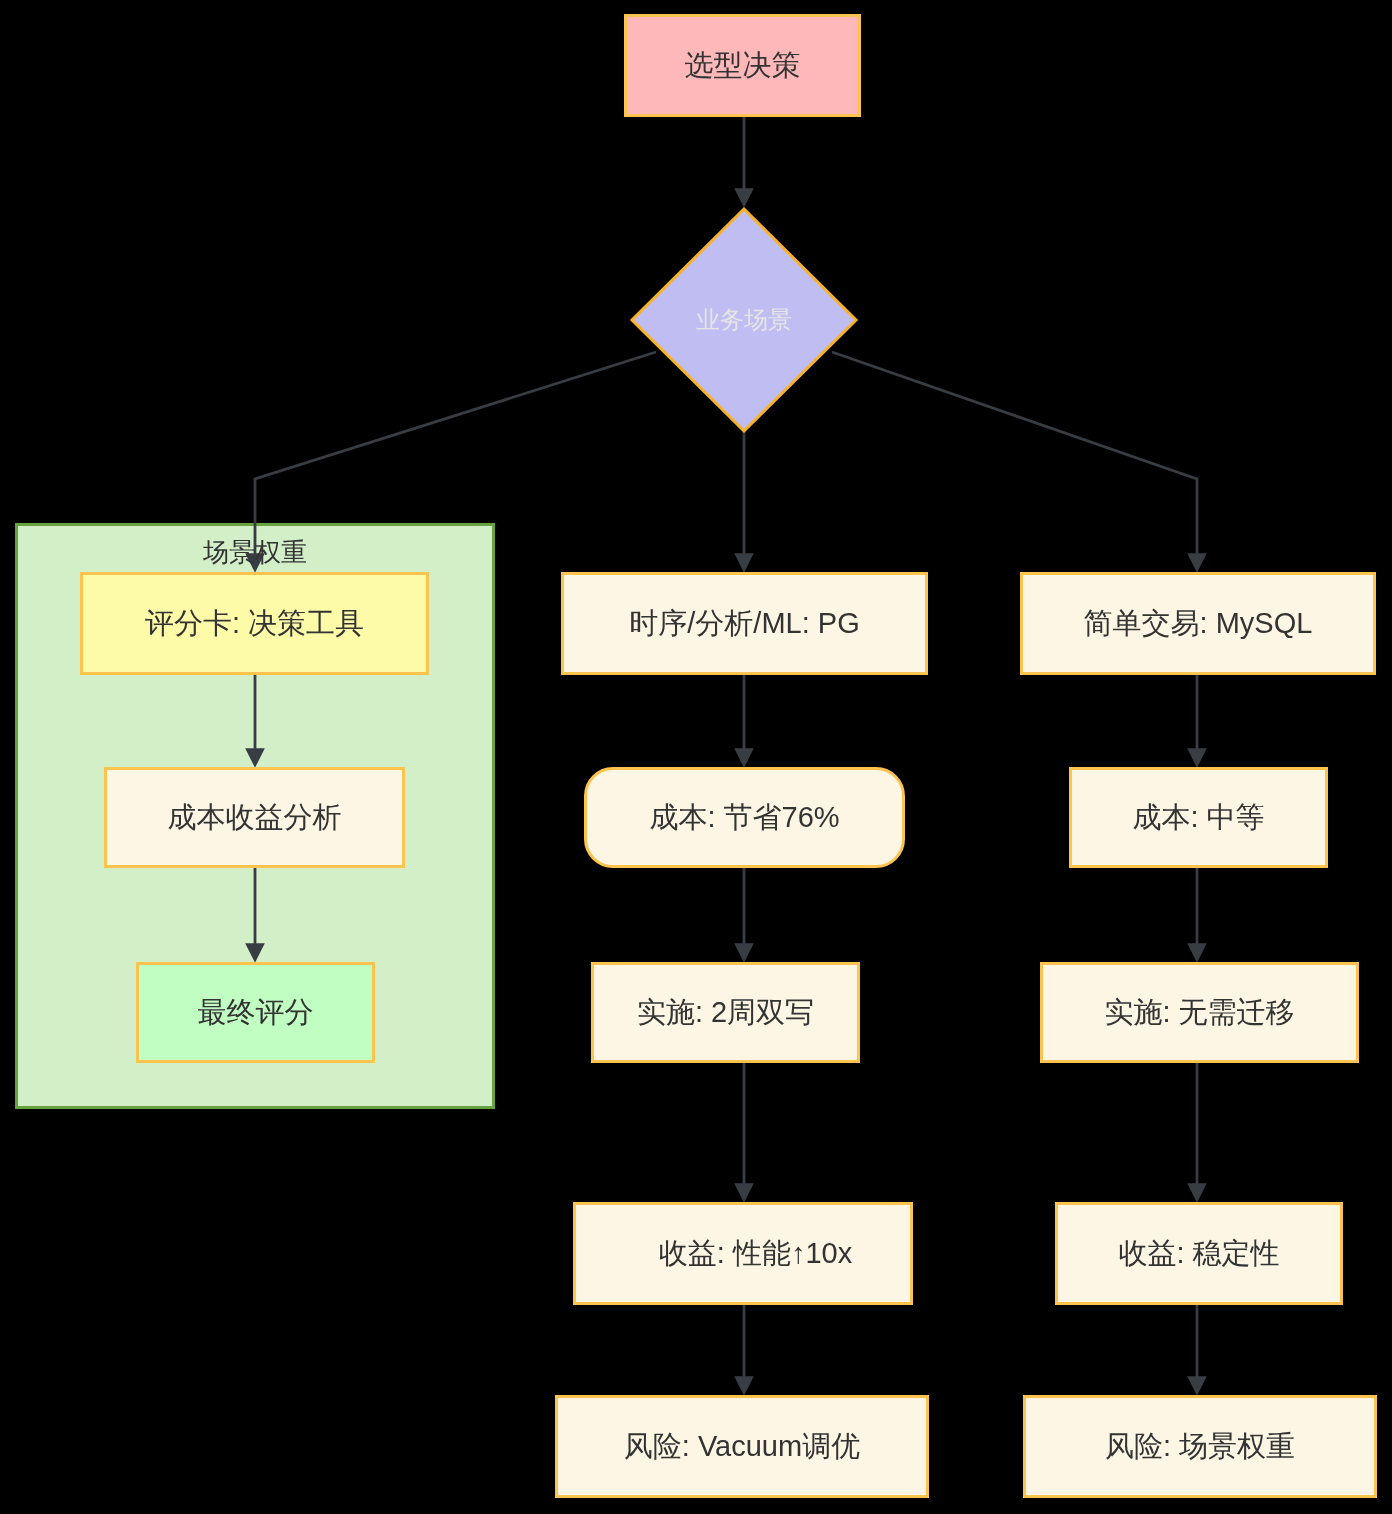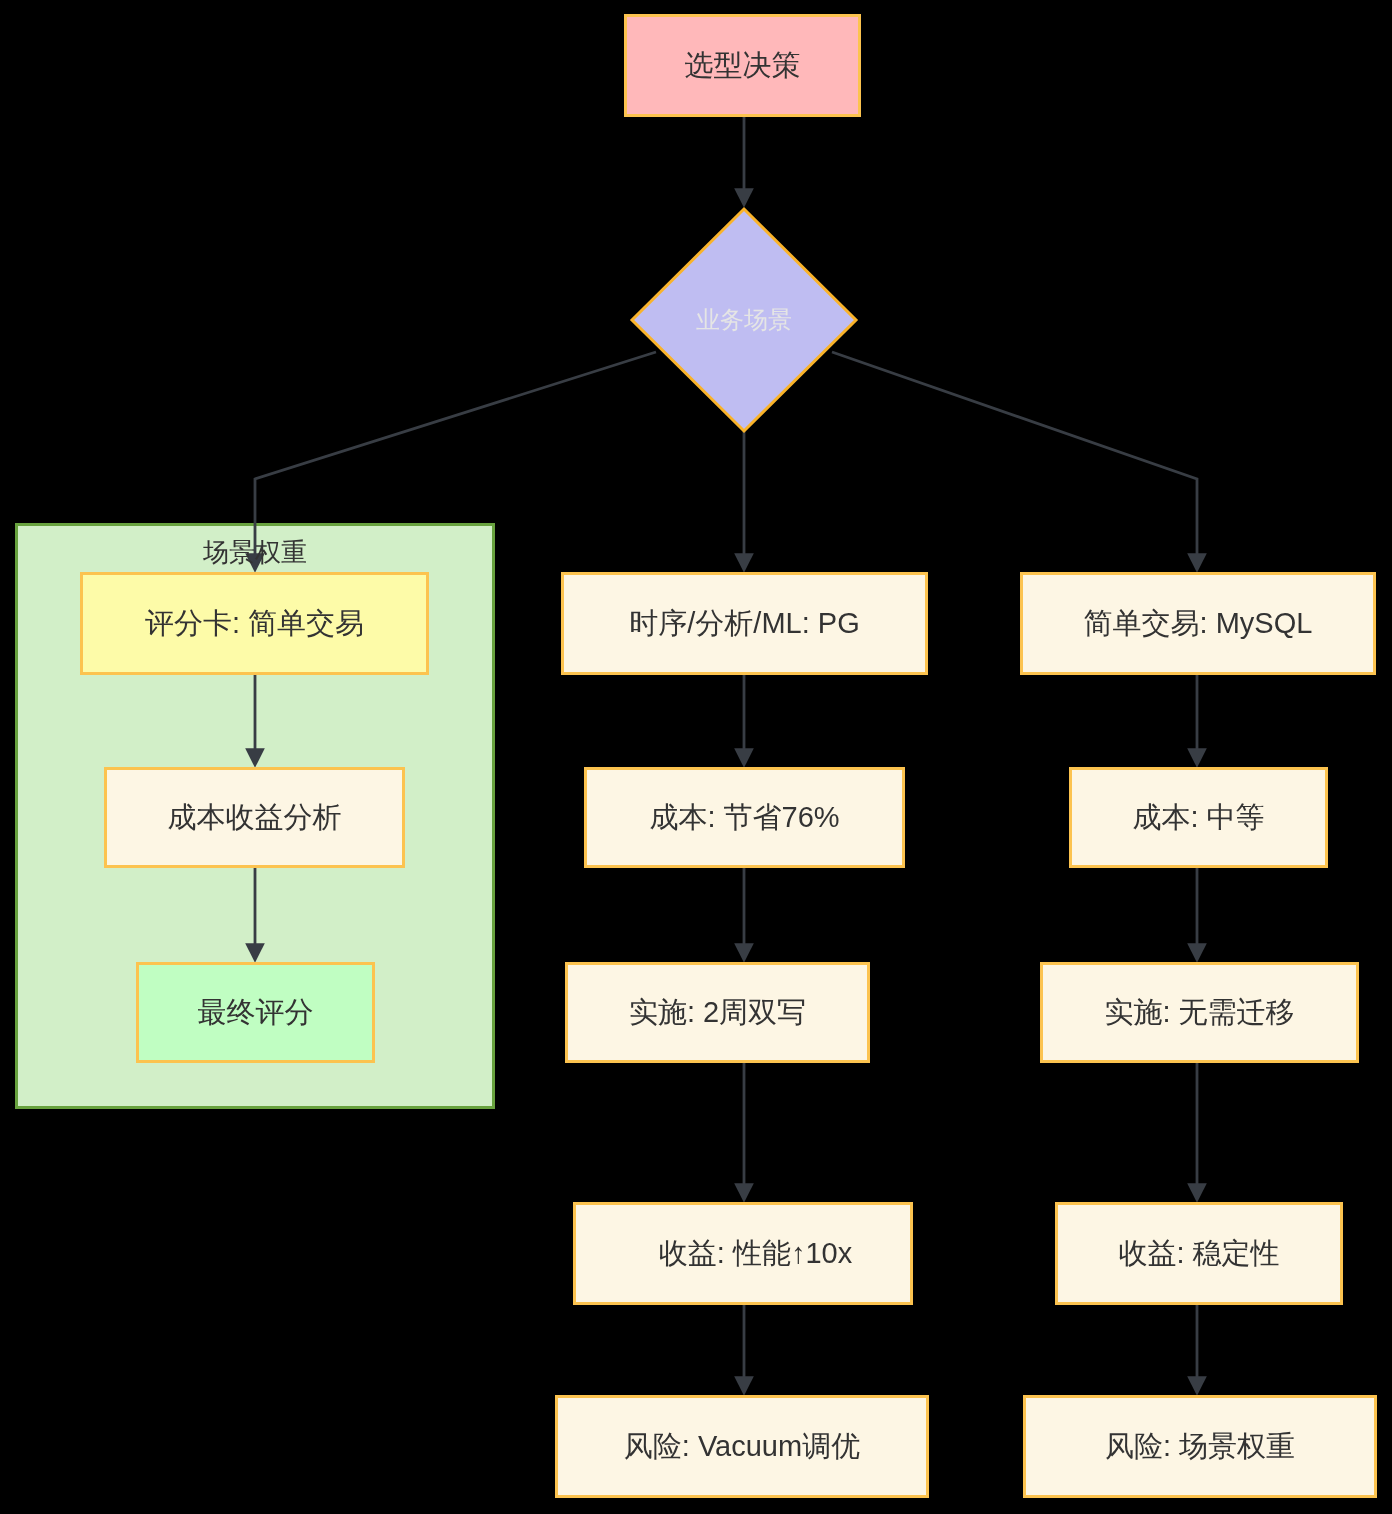--- a/index.html
+++ b/index.html
@@ -89,27 +89,27 @@
 
     <polygon points="744,209 856,320 744,431 632,320" fill="#bfbdf2" stroke="#f9b32a" stroke-width="3"></polygon>
   </svg>
 
   <div class="cluster-label" style="left:15px; top:535px; width:480px;">场景权重</div>
 
   <div class="node pink" style="left:624px; top:14px; width:237px; height:103px;">选型决策</div>
 
   <div class="diamond-label" style="left:632px; top:209px; width:224px; height:222px;">业务场景</div>
 
-  <div class="node yellow" style="left:80px; top:572px; width:349px; height:103px;">评分卡: 简单交易</div>
+  <div class="node yellow" style="left:80px; top:572px; width:349px; height:103px;">评分卡: 决策工具</div>
   <div class="node cream" style="left:104px; top:767px; width:301px; height:101px;">成本收益分析</div>
   <div class="node bgreen" style="left:136px; top:962px; width:239px; height:101px;">最终评分</div>
 
   <div class="node cream" style="left:561px; top:572px; width:367px; height:103px;">时序/分析/ML: PG</div>
-  <div class="node cream" style="left:584px; top:767px; width:321px; height:101px;">成本: 节省76%</div>
-  <div class="node cream" style="left:565px; top:962px; width:305px; height:101px;">实施: 2周双写</div>
+  <div class="node cream" style="left:584px; top:767px; width:321px; height:101px;border-radius:29px;">成本: 节省76%</div>
+  <div class="node cream" style="left:591px; top:962px; width:269px; height:101px;">实施: 2周双写</div>
   <div class="node cream" style="left:573px; top:1202px; width:340px; height:103px;padding-left:25px;">收益: 性能↑10x</div>
   <div class="node cream" style="left:555px; top:1395px; width:374px; height:103px;">风险: Vacuum调优</div>
 
   <div class="node cream" style="left:1020px; top:572px; width:356px; height:103px;">简单交易: MySQL</div>
   <div class="node cream" style="left:1069px; top:767px; width:259px; height:101px;">成本: 中等</div>
   <div class="node cream" style="left:1040px; top:962px; width:319px; height:101px;">实施: 无需迁移</div>
   <div class="node cream" style="left:1055px; top:1202px; width:288px; height:103px;">收益: 稳定性</div>
   <div class="node cream" style="left:1023px; top:1395px; width:354px; height:103px;">风险: 场景权重</div>
 
 </div>

